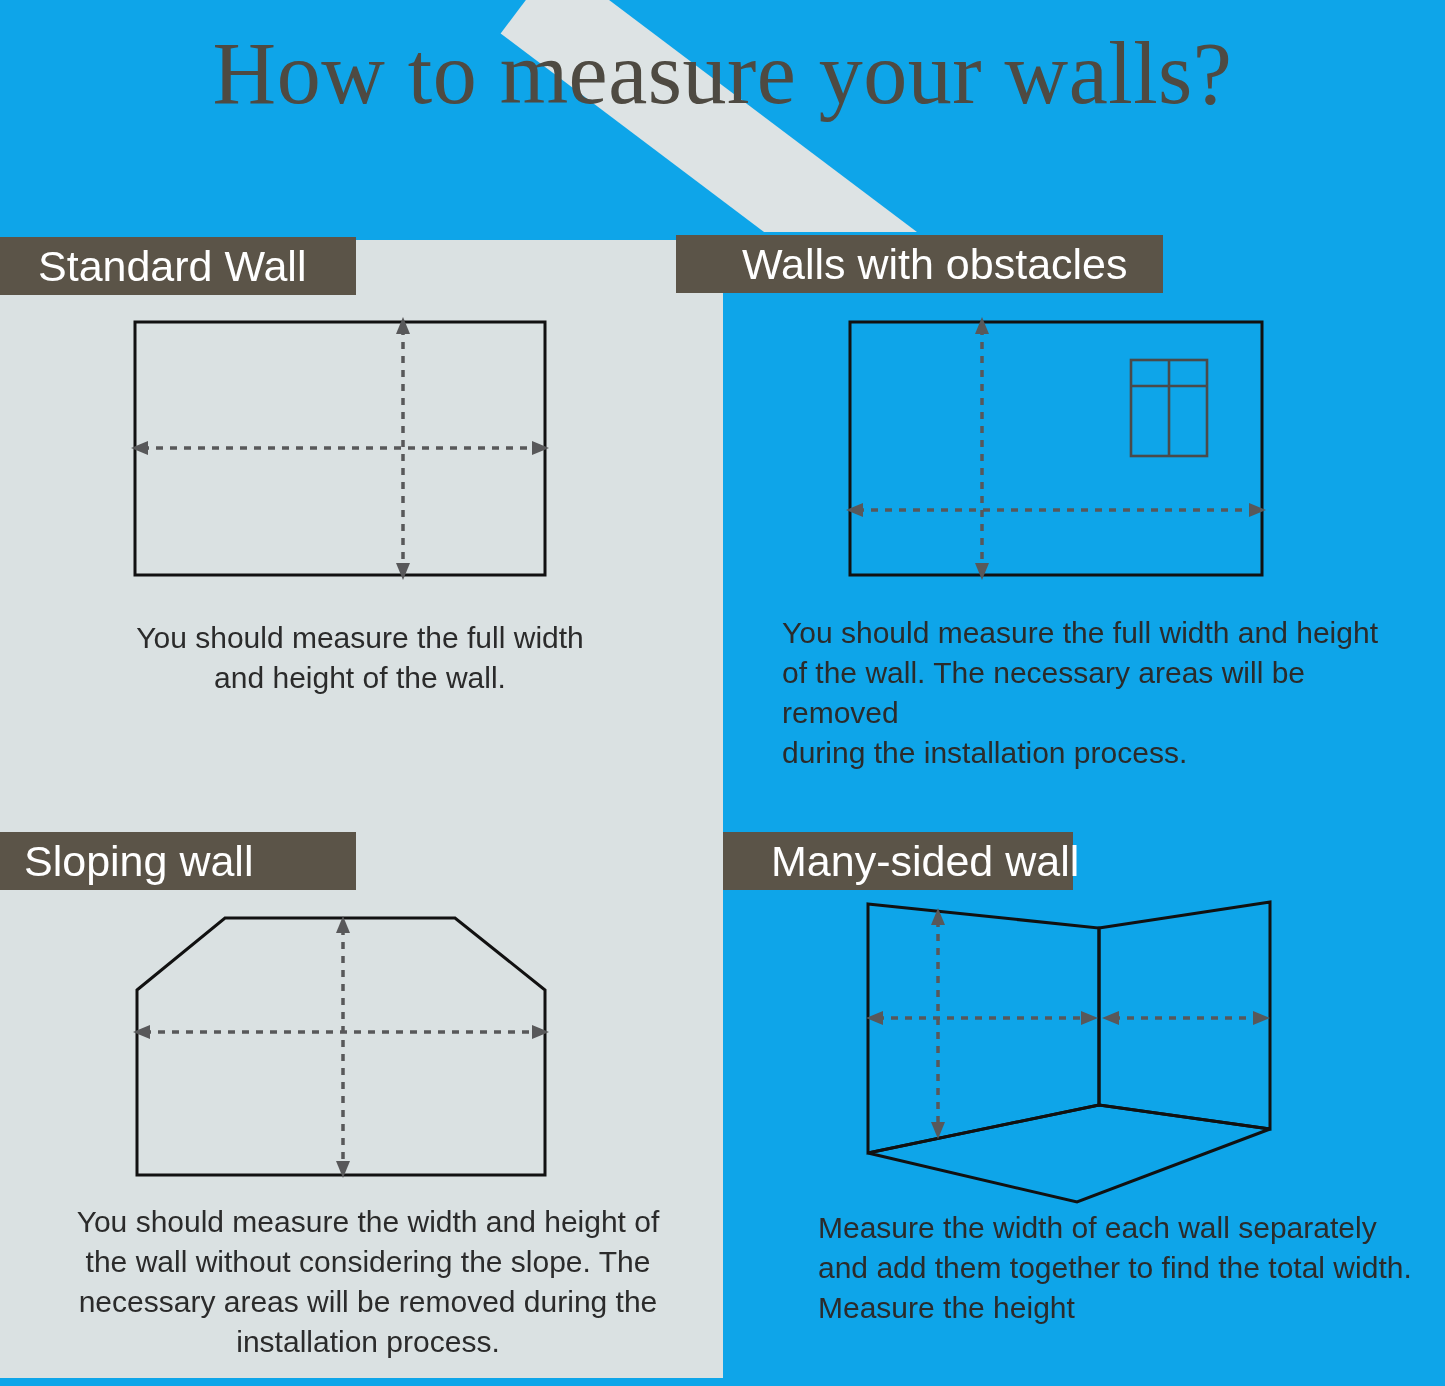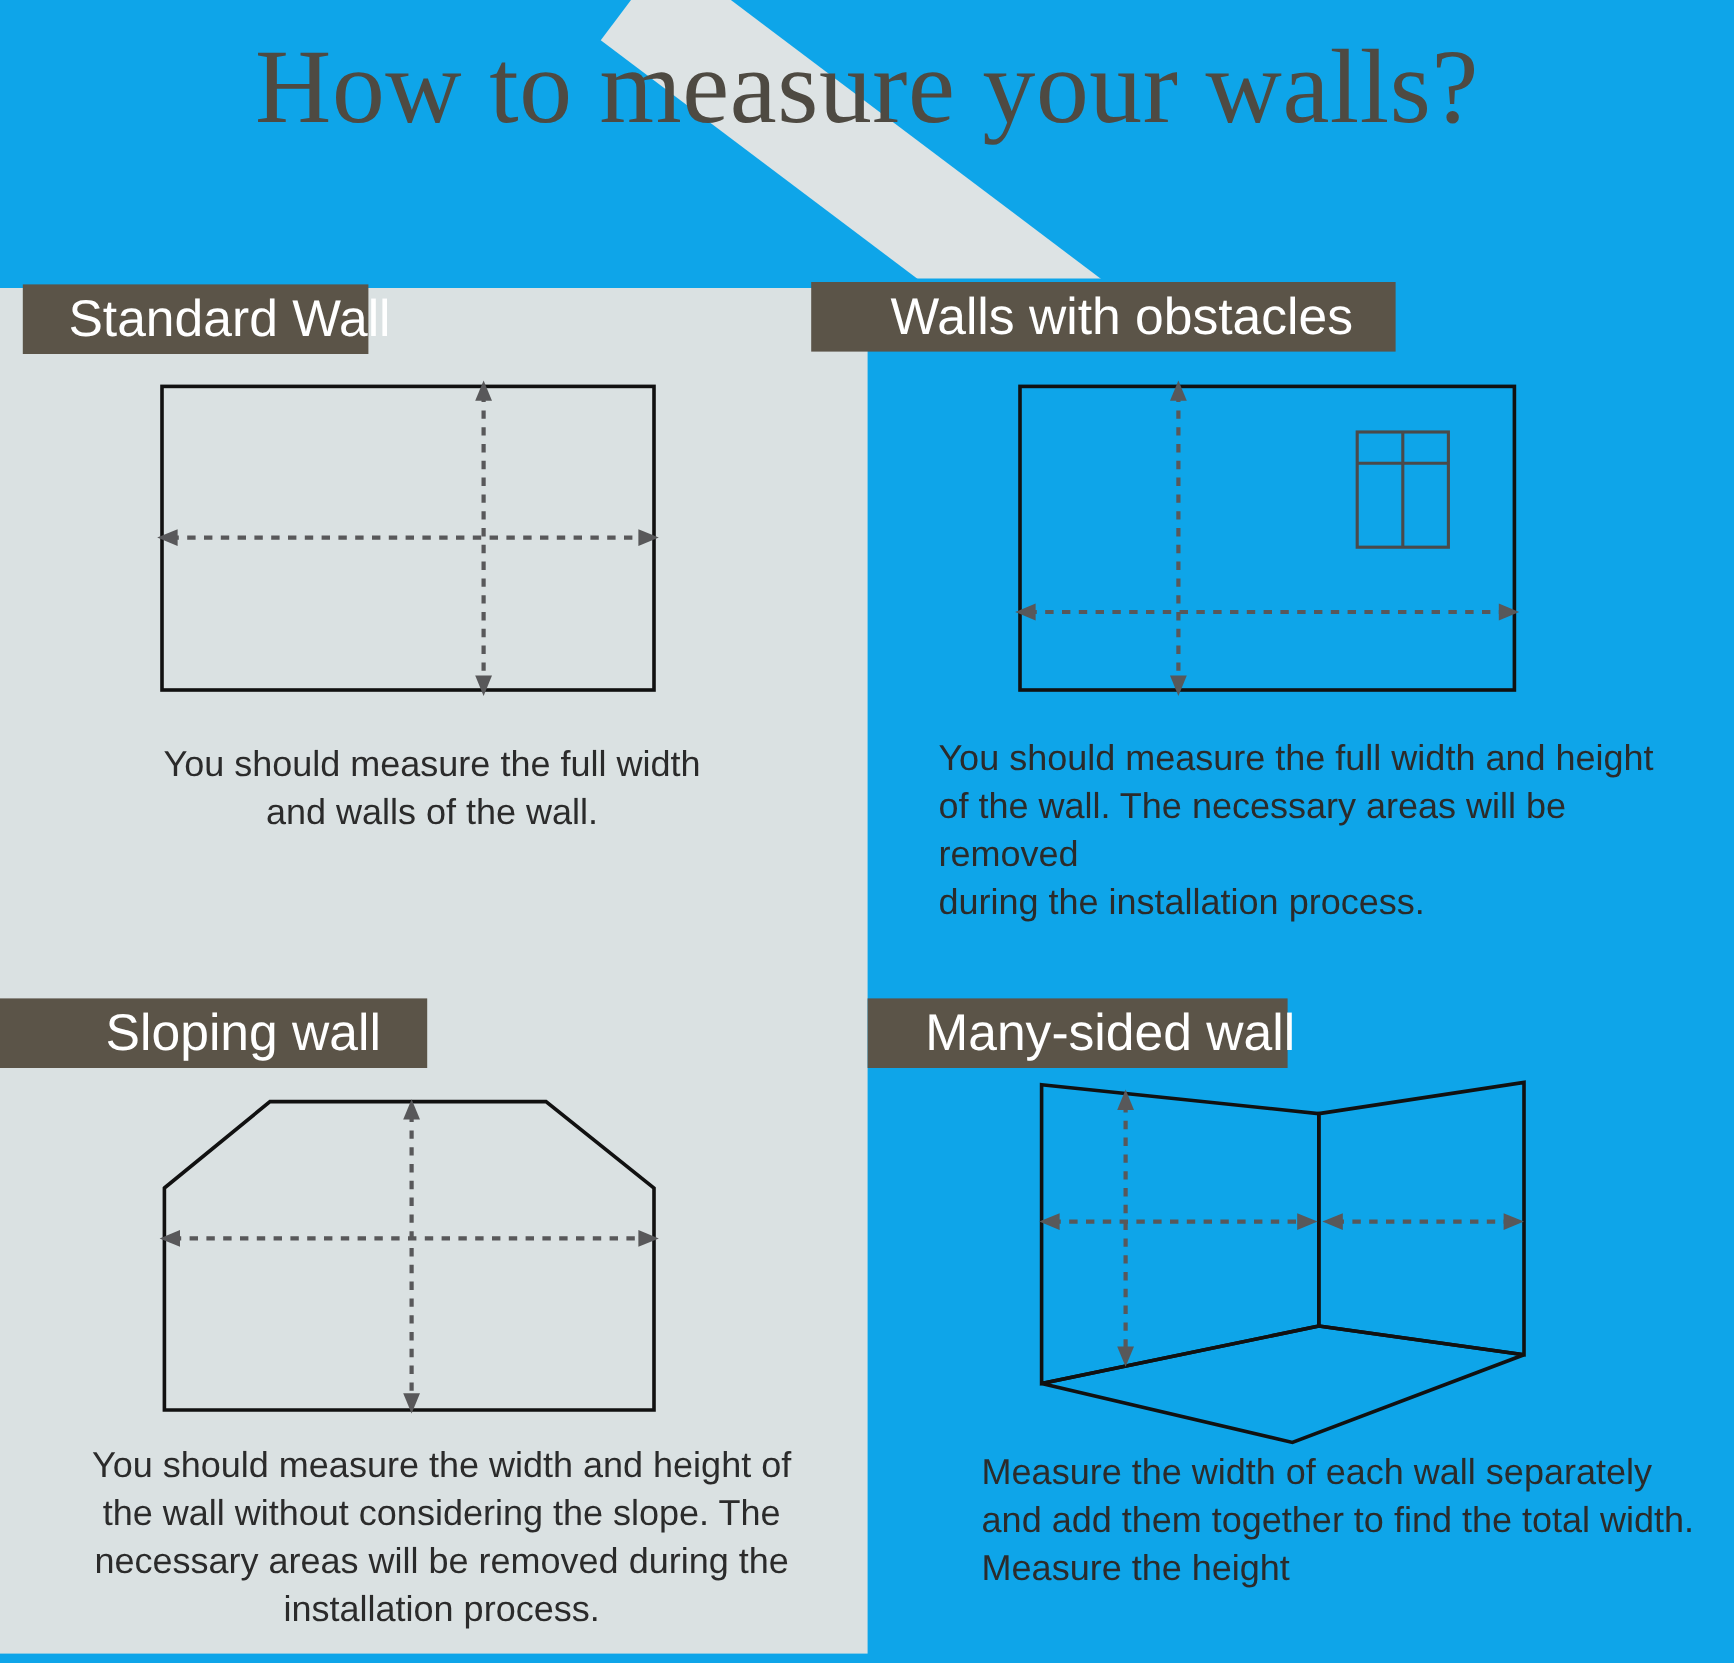--- a/index.html
+++ b/index.html
@@ -68,23 +68,23 @@
   .banner {
     position: absolute;
     background: #5b5448;
     color: #ffffff;
     font-size: 43px;
     line-height: 58px;
     height: 58px;
     white-space: nowrap;
     font-family: "Liberation Sans", sans-serif;
   }
-  .banner-standard  { left: 0;    top: 237px;  width: 288px; padding-left: 38px; box-sizing: border-box; margin-left: 19px; }
+  .banner-standard  { left: 0;    top: 237px;  width: 356px; padding-left: 38px; box-sizing: border-box; }
   .banner-obstacles { left: 676px; top: 235px; width: 487px; padding-left: 66px; box-sizing: border-box; }
-  .banner-sloping   { left: 0;    top: 832px;  width: 356px; padding-left: 88px; box-sizing: border-box; }
+  .banner-sloping   { left: 0;    top: 832px;  width: 356px; padding-left: 24px; box-sizing: border-box; }
   .banner-many      { left: 723px; top: 832px; width: 350px; padding-left: 48px; box-sizing: border-box; }
 
   
   .caption {
     position: absolute;
     color: #2b2b2b;
     font-size: 30px;
     line-height: 40px;
     font-family: "Liberation Sans", sans-serif;
     white-space: pre-line;
@@ -131,21 +131,21 @@
 
       <g>
         <line x1="22" y1="143" x2="418" y2="143" stroke="#58585a" stroke-width="3.5" stroke-dasharray="7 7"></line>
         <polygon points="11,143 28,136 28,150" fill="#58585a"></polygon>
         <polygon points="429,143 412,136 412,150" fill="#58585a"></polygon>
       </g>
     </svg>
   </div>
 
   <div class="caption cap-standard">You should measure the full width
-and walls of the wall.</div>
+and height of the wall.</div>
 
   <div class="banner banner-obstacles">Walls with obstacles</div>
 
   <div class="diagram d-obstacles">
     <svg width="450" height="290" viewBox="0 0 450 290">
       <rect x="15" y="17" width="412" height="253" fill="none" stroke="#111111" stroke-width="3"></rect>
 
       <g>
         <rect x="296" y="55" width="76" height="96" fill="none" stroke="#4a4a4a" stroke-width="2.6"></rect>
         <line x1="334" y1="55" x2="334" y2="151" stroke="#4a4a4a" stroke-width="2.6"></line>

